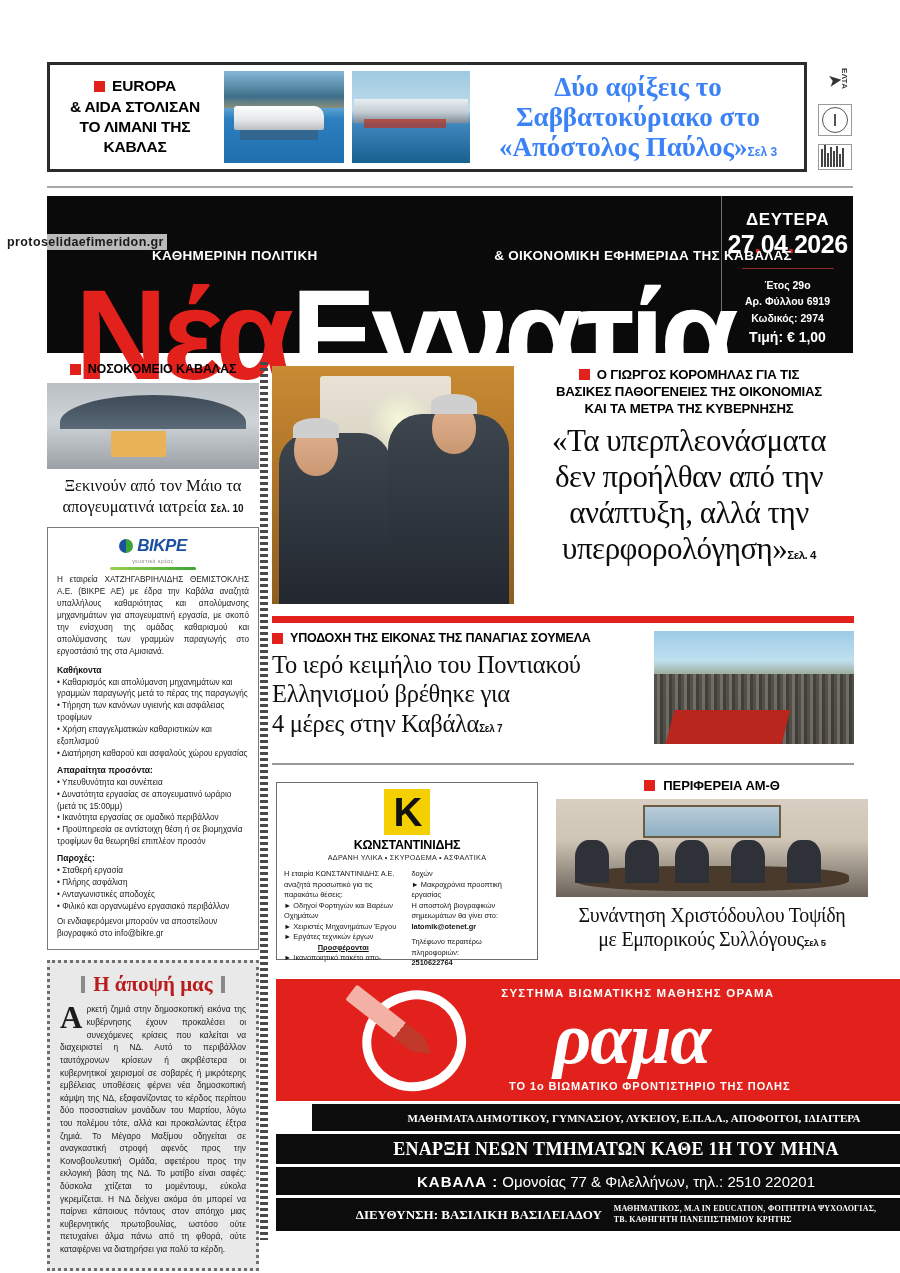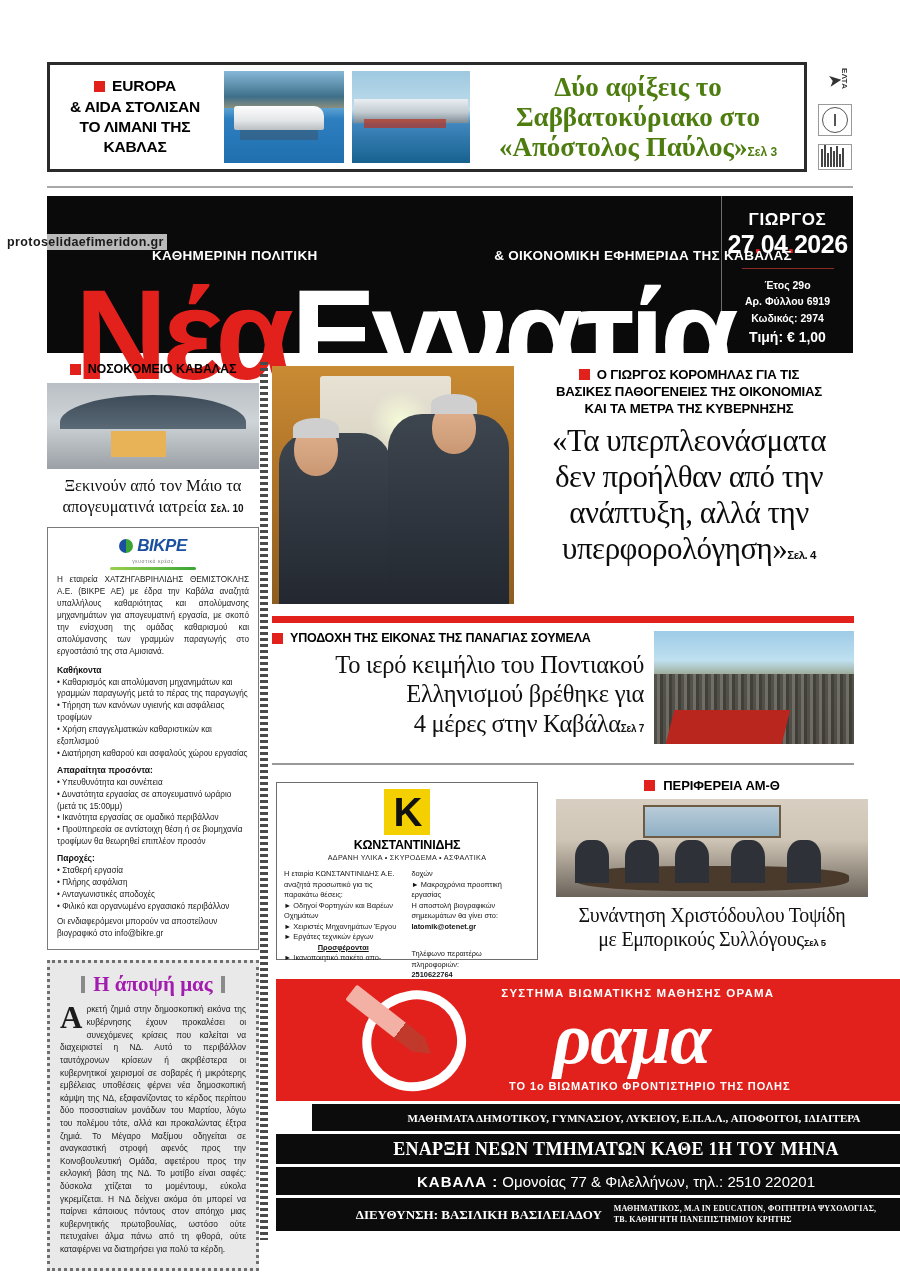--- a/index.html
+++ b/index.html
@@ -57,21 +57,21 @@
     content: ""; position: absolute; left: 10%; top: 52%; width: 70%; height: 10%;
     background: #b1372b; opacity: .75;
   }
 
   .ts-head {
     flex: 1; display: flex; flex-direction: column; align-items: center;
     justify-content: center; padding: 4px 8px 4px 4px; border-left: 2px solid #fff;
   }
   .ts-head .hl {
     font-family: "Liberation Serif", serif; font-weight: bold;
-    font-size: 27px; line-height: 1.12; color: #4d7c0f; text-align: center; white-space: nowrap;
+    font-size: 27px; line-height: 1.12; color: #3b82f6; text-align: center; white-space: nowrap;
   }
   .ts-head .hl .sel { font-family: "Liberation Sans", sans-serif; font-size: 12px; font-weight: bold; }
 
   
   .elta-col {
     position: absolute; left: 812px; top: 62px; width: 46px; height: 110px;
     display: flex; flex-direction: column; align-items: center; justify-content: space-between;
     padding: 2px 0;
   }
   .elta-box { width: 34px; height: 32px; border: 1px solid #9a9a9a; position: relative; background: #fff; }
@@ -173,21 +173,21 @@
   .ad-p { font-size: 8.2px; line-height: 1.48; color: #1a1a1a; text-align: justify; margin-bottom: 6px; }
   .ad-h { font-size: 8.6px; font-weight: bold; color: #111; margin: 5px 0 2px; }
   .ad-li { font-size: 8.2px; line-height: 1.45; color: #1a1a1a; }
 
   
   .opinion {
     margin-top: 10px; border: 3px dotted #6f6f6f; background: #e9e9e9; padding: 9px 10px 12px;
   }
   .op-title {
     display: flex; align-items: center; justify-content: center; gap: 8px;
-    font-family: "Liberation Serif", serif; font-weight: bold; font-size: 21px; color: #a21caf;
+    font-family: "Liberation Serif", serif; font-weight: bold; font-size: 21px; color: #b91c1c;
     margin-bottom: 6px;
   }
   .op-title .bar { width: 4px; height: 17px; background: #8a8a8a; display: block; }
   .op-body { font-size: 8.4px; line-height: 1.5; text-align: justify; color: #1c1c1c; }
   .op-body::first-letter {
     float: left; font-family: "Liberation Serif", serif; font-size: 31px; line-height: .82;
     font-weight: bold; padding: 2px 4px 0 0;
   }
 
   
@@ -237,21 +237,21 @@
 
   .redbar { position: absolute; left: 272px; width: 582px; height: 7px; background: #e2211c; }
 
   
   .soumela { position: absolute; left: 272px; top: 631px; width: 582px; display: flex; gap: 10px; }
   .sm-text { flex: 1; }
   .sm-kick { display: flex; align-items: center; gap: 7px; }
   .sm-kick .t { font-size: 12.5px; font-weight: bold; letter-spacing: -.2px; }
   .sm-hl {
     font-family: "Liberation Serif", serif; font-size: 24.5px; line-height: 1.2;
-    text-align: right; color: #101010; margin-top: 5px; letter-spacing: -.3px;
+    text-align: left; color: #101010; margin-top: 5px; letter-spacing: -.3px;
   }
   .sm-hl .sel { font-family: "Liberation Sans", sans-serif; font-size: 10px; font-weight: bold; }
   .sm-photo {
     width: 200px; height: 113px; flex: none; overflow: hidden; position: relative;
     background: linear-gradient(#9ecbe6 0%, #bfe0f0 26%, #9aa68f 40%, #6d6a5e 100%);
   }
   .sm-photo .crowd {
     position: absolute; left: 0; bottom: 0; width: 100%; height: 62%;
     background: repeating-linear-gradient(90deg,#4d4a45 0 3px,#6e6a62 3px 6px,#3a3832 6px 9px);
     opacity: .92;
@@ -409,21 +409,21 @@
       <div class="mh-title">
         <span class="mh-nea">Νέα</span>
         <span class="mh-eg">Εγνατία</span>
       </div>
       <div class="mh-sub">
         <span>ΚΑΘΗΜΕΡΙΝΗ ΠΟΛΙΤΙΚΗ</span>
         <span>&amp; ΟΙΚΟΝΟΜΙΚΗ ΕΦΗΜΕΡΙΔΑ ΤΗΣ ΚΑΒΑΛΑΣ</span>
       </div>
     </div>
     <div class="mh-side">
-      <div class="mh-day">ΓΙΩΡΓΟΣ</div>
+      <div class="mh-day">ΔΕΥΤΕΡΑ</div>
       <div class="mh-date">
         <span>27</span><span class="dot">.</span><span>04</span><span class="dot">.</span><span>2026</span>
       </div>
       <div class="mh-rule"></div>
       <div class="mh-meta">
         <div>Έτος 29ο</div>
         <div>Αρ. Φύλλου 6919</div>
         <div>Κωδικός: 2974</div>
       </div>
       <div class="mh-price">Τιμή: € 1,00</div>
@@ -552,21 +552,21 @@
         <div class="arr">► Χειριστές Μηχανημάτων Έργου</div>
         <div class="arr">► Εργάτες τεχνικών έργων</div>
         <div class="u">Προσφέρονται</div>
         <div>► Ικανοποιητικό πακέτο απο-</div>
       </div>
       <div class="k-col">
         <div>δοχών</div>
         <div>► Μακροχρόνια προοπτική εργασίας</div>
         <div>Η αποστολή βιογραφικών σημειωμάτων θα γίνει στο:</div>
         <div style="font-weight:bold">latomik@otenet.gr</div>
-        <div style="margin-top:17px">Τηλέφωνο περαιτέρω πληροφοριών:</div>
+        <div style="margin-top:5px">Τηλέφωνο περαιτέρω πληροφοριών:</div>
         <div style="font-weight:bold">2510622764</div>
       </div>
     </div>
   </div>
 
   <div class="perif">
     <div class="pf-kick">
       <span class="redsq"></span>
       <span class="t">ΠΕΡΙΦΕΡΕΙΑ ΑΜ-Θ</span>
     </div>

